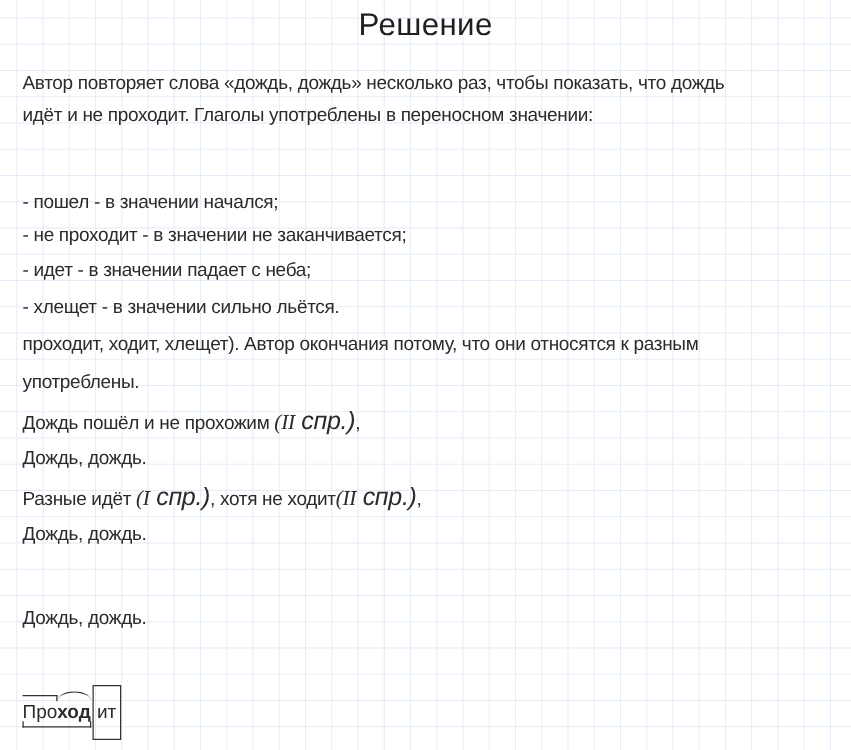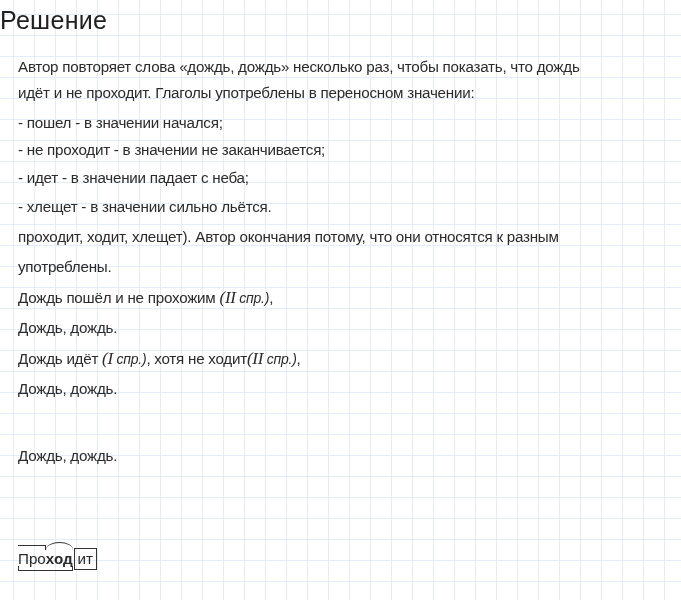--- a/index.html
+++ b/index.html
@@ -18,20 +18,21 @@
       background-position: 13px 14px;
       font-family: "Liberation Sans", sans-serif;
       color: #2b2b2b;
       position: relative;
     }
     .title {
       position: absolute;
       left: 0;
       top: 6px;
       width: 681px;
+      text-align: center;
       font-size: 25px;
       color: #1f1f1f;
       letter-spacing: 0.3px;
     }
     .content {
       position: absolute;
       left: 18px;
       top: 55px;
       width: 650px;
       font-size: 15.2px;
@@ -46,21 +47,21 @@
       height: 30.5px;
       line-height: 30.5px;
     }
     .ital {
       font-family: "Liberation Serif", serif;
       font-style: italic;
       font-size: 17px;
     }
     .ital .small {
       font-family: "Liberation Sans", sans-serif;
-      font-size: 14px;
+      font-size: 20px;
       font-style: italic;
     }
     .gap { height: 36px; }
     .morph {
       position: absolute;
       left: 18px;
       top: 548px;
       height: 28px;
       font-size: 15.2px;
     }
@@ -105,47 +106,47 @@
       width: 100%;
       height: 5px;
       border-bottom: 1.5px solid #333;
       border-left: 1.5px solid #333;
       border-right: 1.5px solid #333;
       box-sizing: border-box;
     }
     .ending {
       display: inline-block;
       border: 1.5px solid #333;
-      padding: 0 3px;
+      padding: 11px 3px;
       line-height: 20px;
       margin-left: 1px;
     }
   </style>
 </head>
 <body>
 
 <div class="title">Решение</div>
 
 <div class="content">
   <div class="line">Автор повторяет слова «дождь, дождь» несколько раз, чтобы показать, что дождь</div>
   <div class="line tall">идёт и не проходит. Глаголы употреблены в переносном значении:</div>
-  <div class="line" style="height:27px;line-height:27px;">- пошел - в значении начался;</div>
+  <div class="line" style="height:27px;line-height:27px;margin-top:39px;">- пошел - в значении начался;</div>
   <div class="line" style="height:28px;line-height:28px;">- не проходит - в значении не заканчивается;</div>
   <div class="line" style="height:28px;line-height:28px;">- идет - в значении падает с неба;</div>
   <div class="line" style="height:30px;line-height:30px;">- хлещет - в значении сильно льётся.</div>
 
   <div class="line tall">проходит, ходит, хлещет). Автор окончания потому, что они относятся к разным</div>
   <div class="line tall">употреблены.</div>
 
   <div class="line tall">
     <span>Дождь пошёл и не прохожим </span><span class="ital"><span>(</span><span>II</span><span class="small"> спр.)</span></span><span>,</span>
   </div>
   <div class="line tall">Дождь, дождь.</div>
   <div class="line tall">
-    <span>Дождь идёт </span><span class="ital"><span>(</span><span>I</span><span class="small"> спр.)</span></span><span>, хотя не ходит</span><span class="ital"><span>(</span><span>II</span><span class="small"> спр.)</span></span><span>,</span>
+    <span>Разные идёт </span><span class="ital"><span>(</span><span>I</span><span class="small"> спр.)</span></span><span>, хотя не ходит</span><span class="ital"><span>(</span><span>II</span><span class="small"> спр.)</span></span><span>,</span>
   </div>
   <div class="line tall">Дождь, дождь.</div>
   <div class="gap"></div>
   <div class="line tall">Дождь, дождь.</div>
 </div>
 
 <div class="morph">
   <span class="root-word">
     <span class="prefix">
       <span class="prefix-mark"></span>

